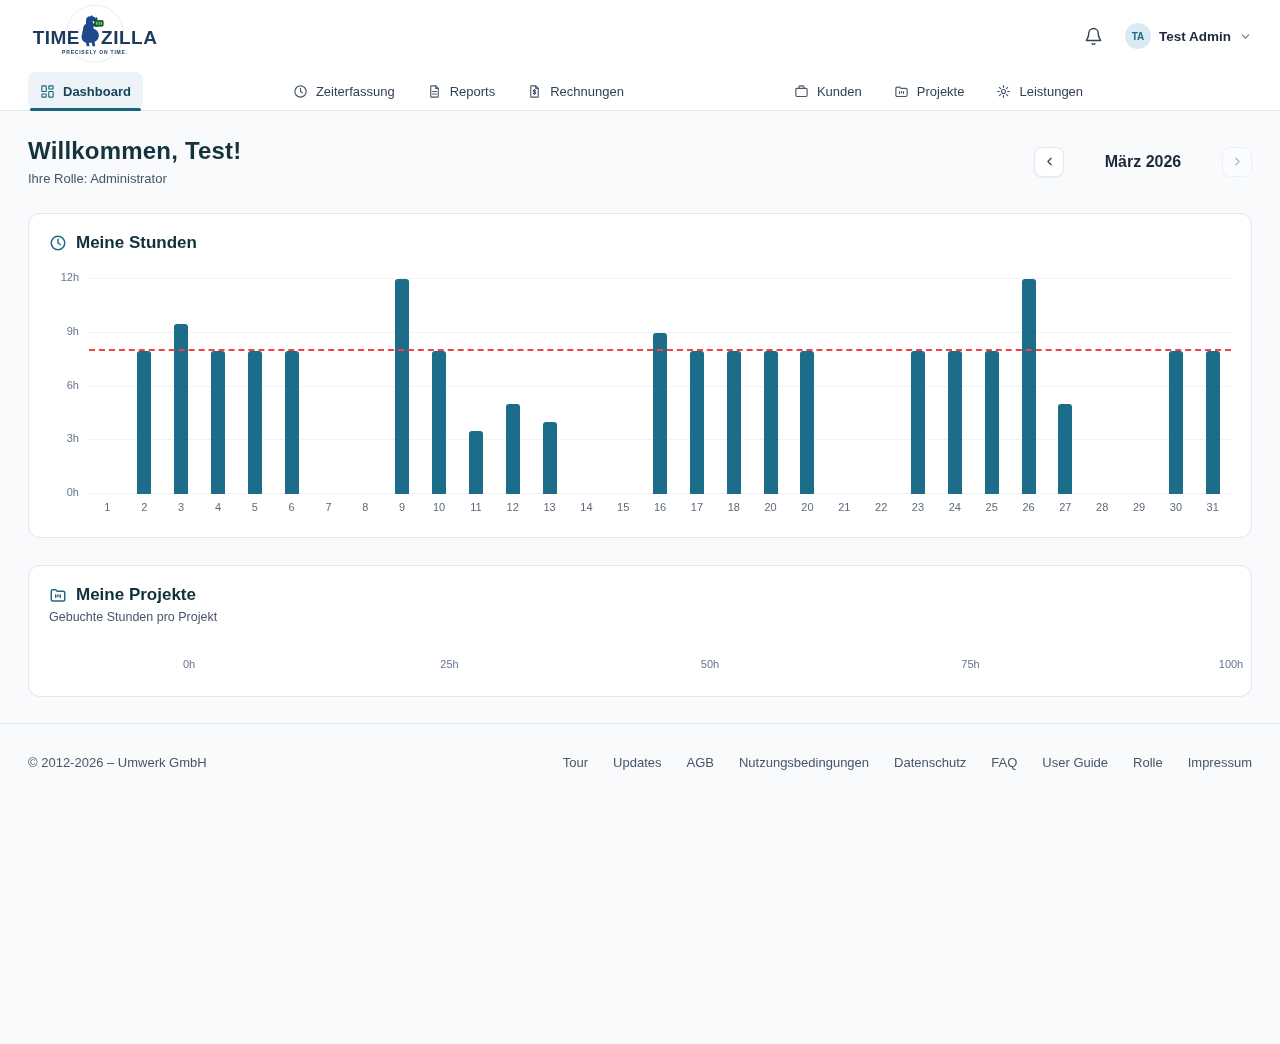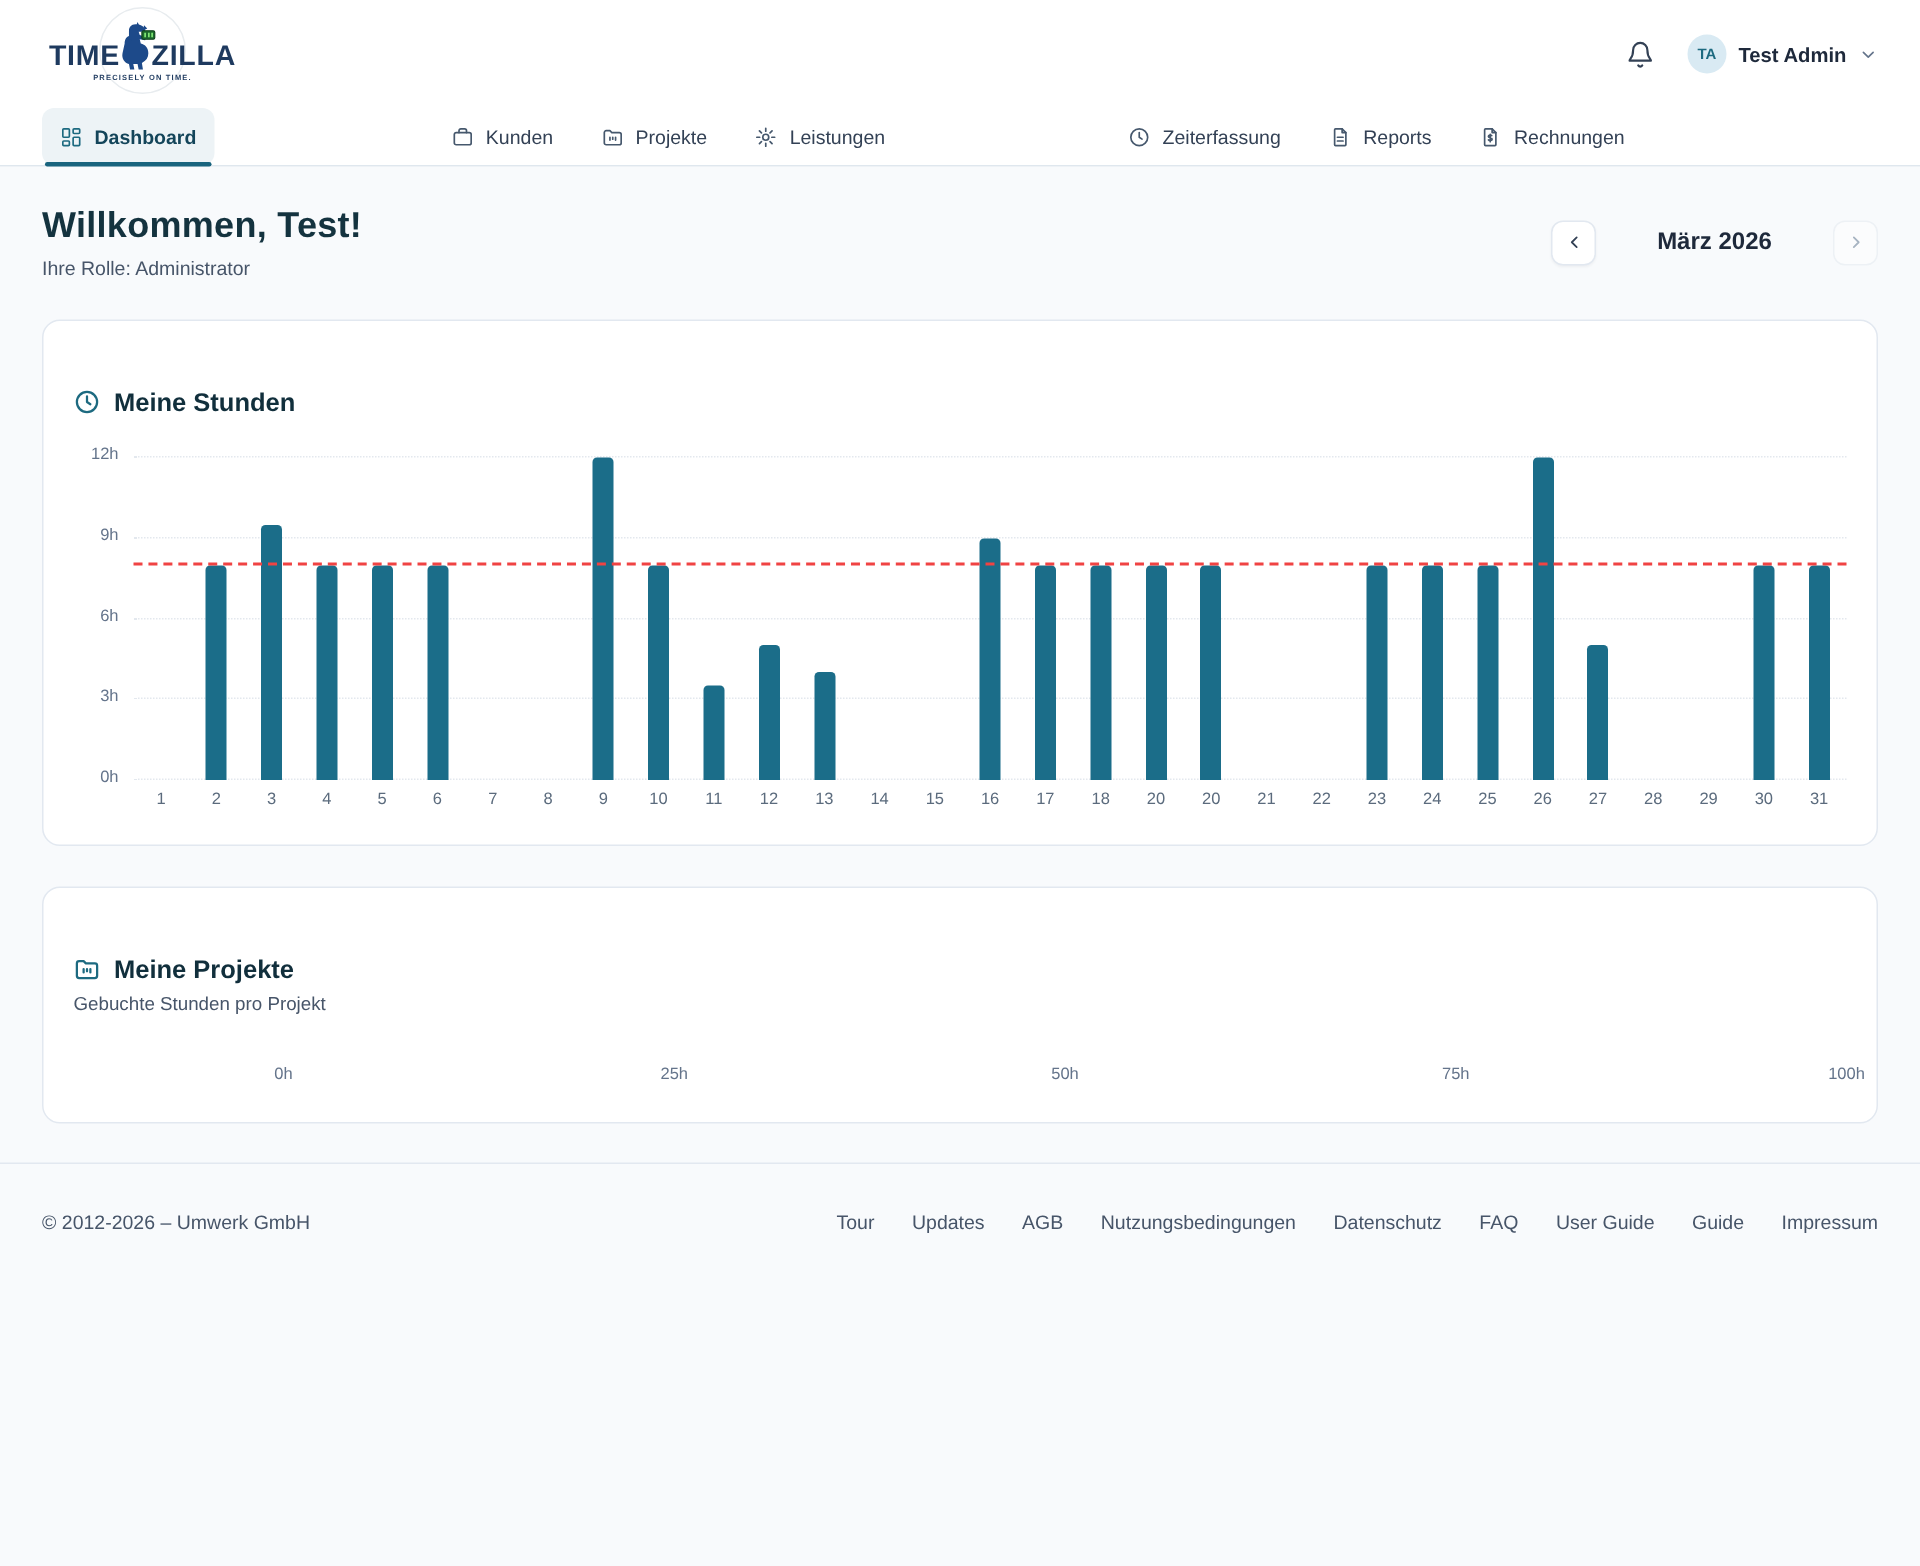--- a/index.html
+++ b/index.html
@@ -145,21 +145,21 @@
   }
 
   
   .card {
     background: #fff;
     border: 1px solid #e2e8f0;
     border-radius: 12px;
     margin: 27px 28px 0;
     padding: 19px 20px 24px;
   }
-  .card-title-row { display: flex; gap: 9px; margin-top: 26px; }
+  .card-title-row { display: flex; align-items: center; gap: 9px; }
   .card-title-row .card-ico { color: #1d6a80; }
   .card-title { font-size: 17px; font-weight: 700; color: #112f3c; }
   .card-subrow { display: flex; align-items: center; margin-top: 5px; }
   .card-sub { font-size: 12.5px; color: #475569; }
   .legend { display: flex; align-items: center; gap: 6px; margin-left: 36px; }
   .legend-dash { width: 15px; height: 3px; border-radius: 1px; }
   .legend-label { font-size: 11px; color: #475569; }
 
   
   .hours-chart { margin-top: 26px; }
@@ -290,49 +290,20 @@
           <svg width="15" height="15" viewBox="0 0 24 24" fill="none" stroke="currentColor" stroke-width="1.8" stroke-linecap="round" stroke-linejoin="round">
             <rect x="3" y="3" width="7" height="9" rx="1"></rect>
             <rect x="14" y="3" width="7" height="5" rx="1"></rect>
             <rect x="14" y="12" width="7" height="9" rx="1"></rect>
             <rect x="3" y="16" width="7" height="5" rx="1"></rect>
           </svg>
         </span>
         <span>Dashboard</span>
       </div>
     </div>
-    <div class="nav-group g-mid2">
-      <div class="nav-tab">
-        <span class="nav-ico">
-          <svg width="15" height="15" viewBox="0 0 24 24" fill="none" stroke="currentColor" stroke-width="1.8" stroke-linecap="round" stroke-linejoin="round">
-            <rect x="3" y="7" width="18" height="13" rx="2"></rect>
-            <path d="M8 7V5a2 2 0 0 1 2-2h4a2 2 0 0 1 2 2v2"></path>
-          </svg>
-        </span>
-        <span>Kunden</span>
-      </div>
-      <div class="nav-tab">
-        <span class="nav-ico">
-          <svg width="15" height="15" viewBox="0 0 24 24" fill="none" stroke="currentColor" stroke-width="1.8" stroke-linecap="round" stroke-linejoin="round">
-            <path d="M3 7a2 2 0 0 1 2-2h4l2 2h8a2 2 0 0 1 2 2v9a2 2 0 0 1-2 2H5a2 2 0 0 1-2-2z"></path>
-            <path d="M9 12v3M12 12v2M15 12v3"></path>
-          </svg>
-        </span>
-        <span>Projekte</span>
-      </div>
-      <div class="nav-tab">
-        <span class="nav-ico">
-          <svg width="15" height="15" viewBox="0 0 24 24" fill="none" stroke="currentColor" stroke-width="1.8" stroke-linecap="round" stroke-linejoin="round">
-            <circle cx="12" cy="12" r="3.2"></circle>
-            <path d="M12 2.5v3M12 18.5v3M2.5 12h3M18.5 12h3M5.3 5.3l2.1 2.1M16.6 16.6l2.1 2.1M18.7 5.3l-2.1 2.1M7.4 16.6l-2.1 2.1"></path>
-          </svg>
-        </span>
-        <span>Leistungen</span>
-      </div>
-    </div>
     <div class="nav-group g-mid">
       <div class="nav-tab">
         <span class="nav-ico">
           <svg width="15" height="15" viewBox="0 0 24 24" fill="none" stroke="currentColor" stroke-width="1.8" stroke-linecap="round" stroke-linejoin="round">
             <circle cx="12" cy="12" r="9"></circle>
             <path d="M12 7v5l3 2"></path>
           </svg>
         </span>
         <span>Zeiterfassung</span>
       </div>
@@ -347,20 +318,49 @@
       </div>
       <div class="nav-tab">
         <span class="nav-ico">
           <svg width="15" height="15" viewBox="0 0 24 24" fill="none" stroke="currentColor" stroke-width="1.8" stroke-linecap="round" stroke-linejoin="round">
             <path d="M14 3H7a1 1 0 0 0-1 1v16a1 1 0 0 0 1 1h10a1 1 0 0 0 1-1V7z"></path>
             <path d="M14 3v4h4"></path>
             <path d="M13.6 10.3c-.6-.9-3.6-1-3.6.9 0 1.9 4 .8 4 2.8 0 1.8-3 1.8-3.9.8M12 8.8v8"></path>
           </svg>
         </span>
         <span>Rechnungen</span>
+      </div>
+    </div>
+    <div class="nav-group g-mid2">
+      <div class="nav-tab">
+        <span class="nav-ico">
+          <svg width="15" height="15" viewBox="0 0 24 24" fill="none" stroke="currentColor" stroke-width="1.8" stroke-linecap="round" stroke-linejoin="round">
+            <rect x="3" y="7" width="18" height="13" rx="2"></rect>
+            <path d="M8 7V5a2 2 0 0 1 2-2h4a2 2 0 0 1 2 2v2"></path>
+          </svg>
+        </span>
+        <span>Kunden</span>
+      </div>
+      <div class="nav-tab">
+        <span class="nav-ico">
+          <svg width="15" height="15" viewBox="0 0 24 24" fill="none" stroke="currentColor" stroke-width="1.8" stroke-linecap="round" stroke-linejoin="round">
+            <path d="M3 7a2 2 0 0 1 2-2h4l2 2h8a2 2 0 0 1 2 2v9a2 2 0 0 1-2 2H5a2 2 0 0 1-2-2z"></path>
+            <path d="M9 12v3M12 12v2M15 12v3"></path>
+          </svg>
+        </span>
+        <span>Projekte</span>
+      </div>
+      <div class="nav-tab">
+        <span class="nav-ico">
+          <svg width="15" height="15" viewBox="0 0 24 24" fill="none" stroke="currentColor" stroke-width="1.8" stroke-linecap="round" stroke-linejoin="round">
+            <circle cx="12" cy="12" r="3.2"></circle>
+            <path d="M12 2.5v3M12 18.5v3M2.5 12h3M18.5 12h3M5.3 5.3l2.1 2.1M16.6 16.6l2.1 2.1M18.7 5.3l-2.1 2.1M7.4 16.6l-2.1 2.1"></path>
+          </svg>
+        </span>
+        <span>Leistungen</span>
       </div>
     </div>
   </nav>
 
 <section class="welcome-row">
   <div>
     <div class="welcome-title">Willkommen, Test!</div>
     <div class="welcome-sub">Ihre Rolle: Administrator</div>
   </div>
   <div class="period-nav">
@@ -554,16 +554,16 @@
 <footer class="footer">
   <span class="footer-copy">© 2012-2026 – Umwerk GmbH</span>
   <div class="footer-links" id="footer-links">
       <a class="footer-link">Tour</a>
       <a class="footer-link">Updates</a>
       <a class="footer-link">AGB</a>
       <a class="footer-link">Nutzungsbedingungen</a>
       <a class="footer-link">Datenschutz</a>
       <a class="footer-link">FAQ</a>
       <a class="footer-link">User Guide</a>
-      <a class="footer-link">Guide</a>
+      <a class="footer-link">Rolle</a>
       <a class="footer-link">Impressum</a>
     </div>
 </footer>
 
 </body></html>

